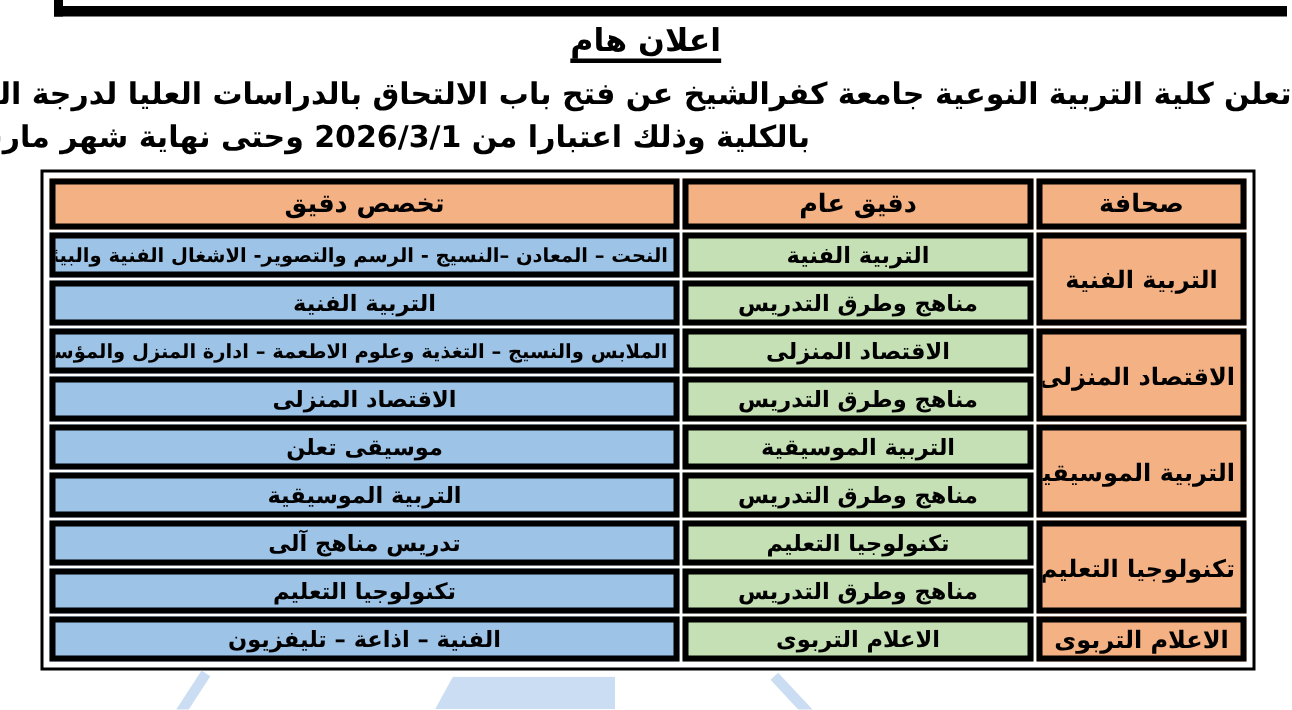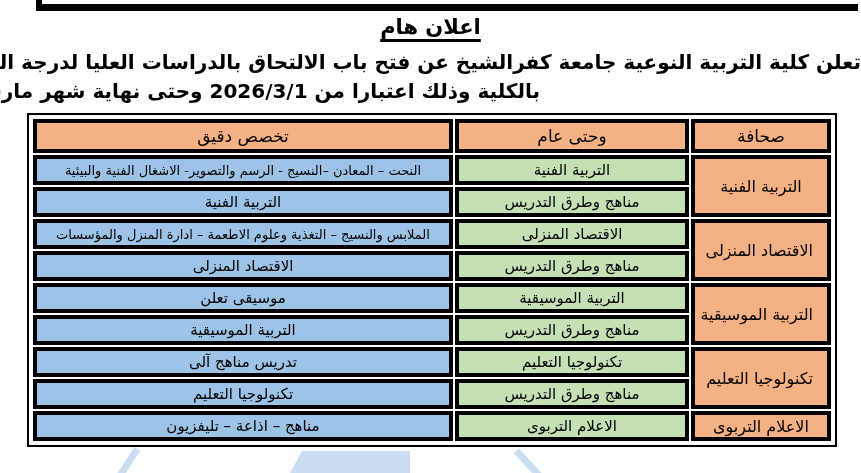--- a/index.html
+++ b/index.html
@@ -31,22 +31,22 @@
     position: absolute; top: 117px; left: 31px;
     width: 802px;
     table-layout: fixed;
     border-collapse: separate; border-spacing: 2px;
     outline: 2px solid #000; outline-offset: 2px;
     direction: rtl;
   }
   .spec-table th, .spec-table td {
     border: 4px solid #000;
     text-align: center; vertical-align: middle;
-    font-weight: normal; color: #000;
-    padding: 0 14px;
+    font-weight: bold; color: #000;
+    padding: 0 4px;
     overflow: hidden; white-space: nowrap;
   }
   .spec-table th { height: 26px; font-size: 17px; background: var(--orange); }
   .spec-table td { height: 22px; font-size: 15px; }
   .spec-table td.dept     { background: var(--orange); font-size: 16px; }
   .spec-table td.general  { background: var(--green); }
   .spec-table td.specific { background: var(--blue); }
   .spec-table td.specific.long { font-size: 13px; }
 
   
@@ -71,21 +71,21 @@
 
   <table class="spec-table" dir="rtl">
     <colgroup>
       <col style="width:140px">
       <col style="width:234px">
       <col style="width:420px">
     </colgroup>
     <thead>
       <tr>
         <th>صحافة</th>
-        <th>وحتى عام</th>
+        <th>دقيق عام</th>
         <th>تخصص دقيق</th>
       </tr>
     </thead>
     <tbody>
         <tr>
           <td rowspan="2" class="dept">التربية الفنية</td>
           <td class="general">التربية الفنية</td>
           <td class="specific long">النحت – المعادن –النسيج - الرسم والتصوير- الاشغال الفنية والبيئية</td>
         </tr>
         <tr>
@@ -115,21 +115,21 @@
           <td class="general">تكنولوجيا التعليم</td>
           <td class="specific">تدريس مناهج آلى</td>
         </tr>
         <tr>
           <td class="general">مناهج وطرق التدريس</td>
           <td class="specific">تكنولوجيا التعليم</td>
         </tr>
         <tr>
           <td rowspan="1" class="dept">الاعلام التربوى</td>
           <td class="general">الاعلام التربوى</td>
-          <td class="specific">مناهج – اذاعة – تليفزيون</td>
+          <td class="specific">الفنية – اذاعة – تليفزيون</td>
         </tr>
       </tbody>
   </table>
 
   <div class="wm wm-stroke-left"></div>
   <div class="wm wm-trapezoid"></div>
   <div class="wm wm-stroke-right"></div>
 
 </div>
 

